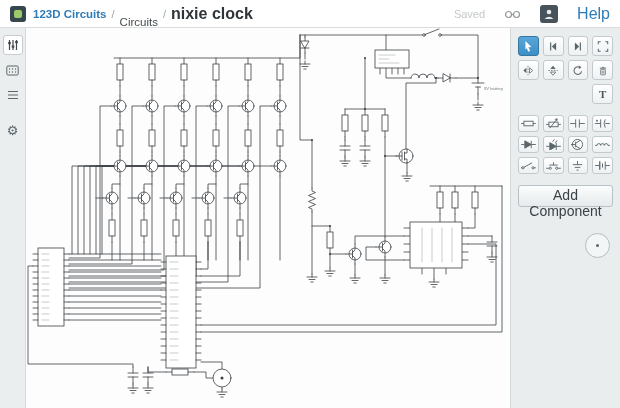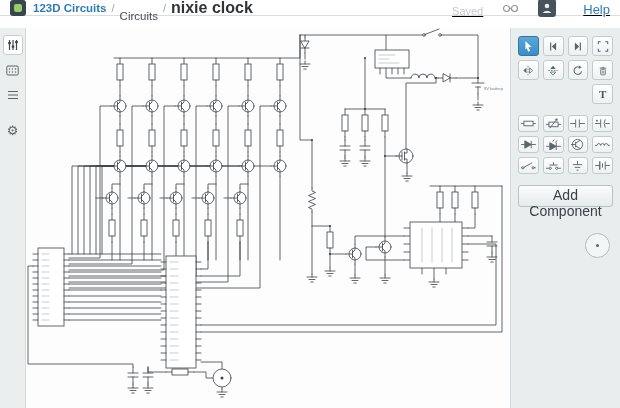--- a/index.html
+++ b/index.html
@@ -2,33 +2,33 @@
 <html><head>
 <meta charset="utf-8">
 <style>
   html,body{margin:0;padding:0;}
   body{
     width:620px;height:408px;position:relative;overflow:hidden;
     font-family:"Liberation Sans",sans-serif;background:#fff;
   }
   
   .header{
-    position:absolute;top:0;left:0;right:0;height:16px;background:#fff;
+    position:absolute;top:0;left:0;right:0;height:28px;background:#fff;
     border-bottom:1px solid #d9dddf;display:flex;align-items:center;
     padding:0 10px;box-sizing:border-box;z-index:6;
   }
   .logo{width:16px;height:16px;border-radius:3px;background:#35464c;margin-right:7px;position:relative;flex:0 0 auto;}
   .logo::after{content:"";position:absolute;left:4px;top:4px;width:8px;height:8px;background:#9cc96a;border-radius:2px;}
   .brand{color:#2e7cb8;font-size:11.5px;font-weight:bold;}
   .sep{color:#a0a7ab;font-size:11px;margin:0 5px;}
   .crumb1{color:#454c50;font-size:11.5px;margin-top:16px;}
   .crumb2{color:#2f3538;font-size:16px;font-weight:bold;}
-  .header-right{margin-left:auto;display:flex;align-items:flex-end;gap:19px;text-decoration:underline;}
+  .header-right{margin-left:auto;display:flex;align-items:center;gap:19px;}
   .saved{color:#c3c8cb;font-size:11px;}
-  .help{color:#2e7cb8;font-size:13px;cursor:pointer;margin-left:8px;}
+  .help{color:#2e7cb8;font-size:16px;cursor:pointer;}
   .avatar{width:18px;height:18px;border-radius:3px;background:#47525a;display:flex;align-items:center;justify-content:center;}
   
   .sidebar{
     position:absolute;top:28px;left:0;bottom:0;width:26px;background:#eaeeef;
     border-right:1px solid #d6dadb;box-sizing:border-box;padding-top:7px;
     display:flex;flex-direction:column;align-items:center;gap:5px;z-index:5;
   }
   .side-btn{width:20px;height:20px;display:flex;align-items:center;justify-content:center;border-radius:3px;box-sizing:border-box;}
   .side-btn.active{background:#fff;border:1px solid #c7cccf;}
   .gear-btn{margin-top:10px;font-size:13px;color:#5d676b;line-height:1;}

